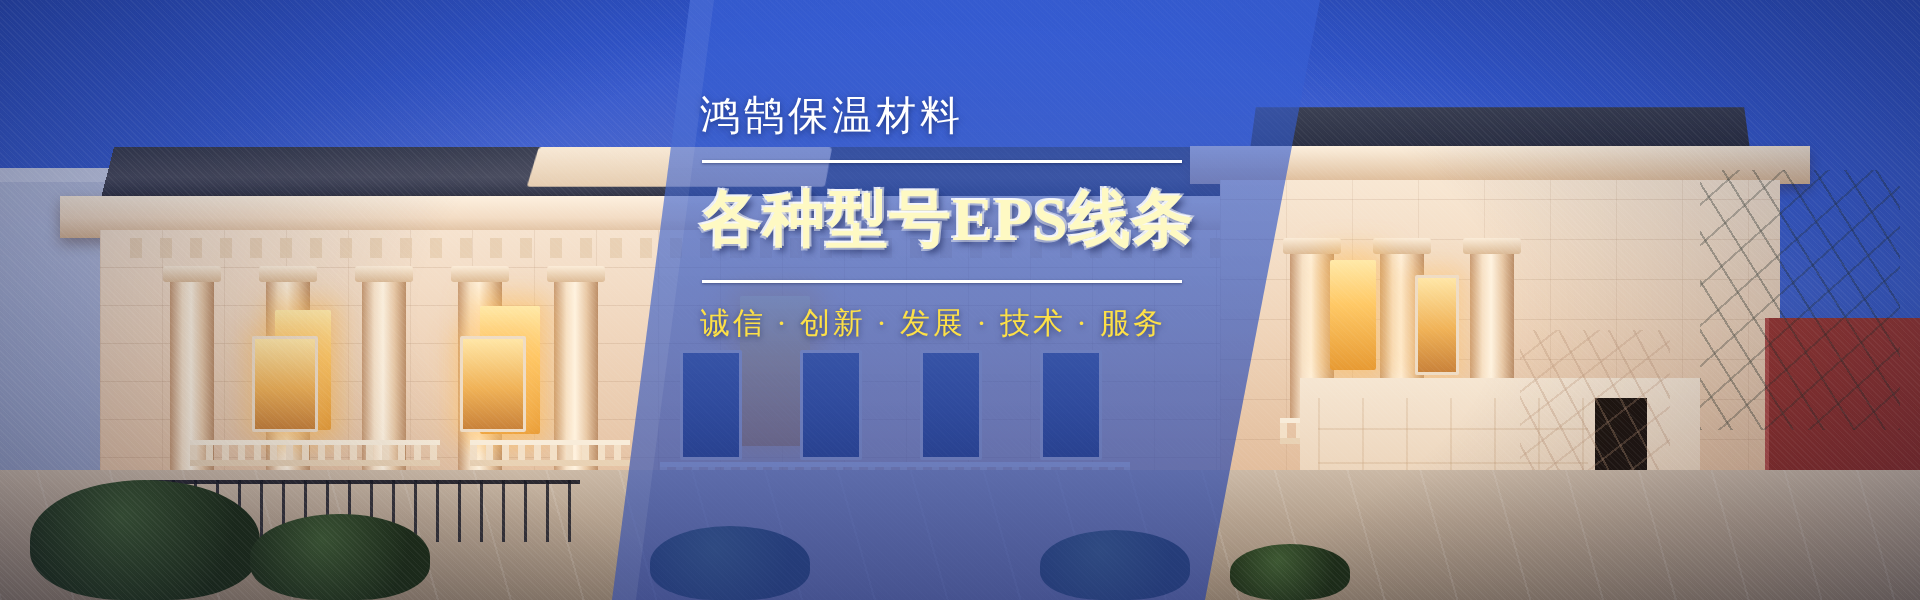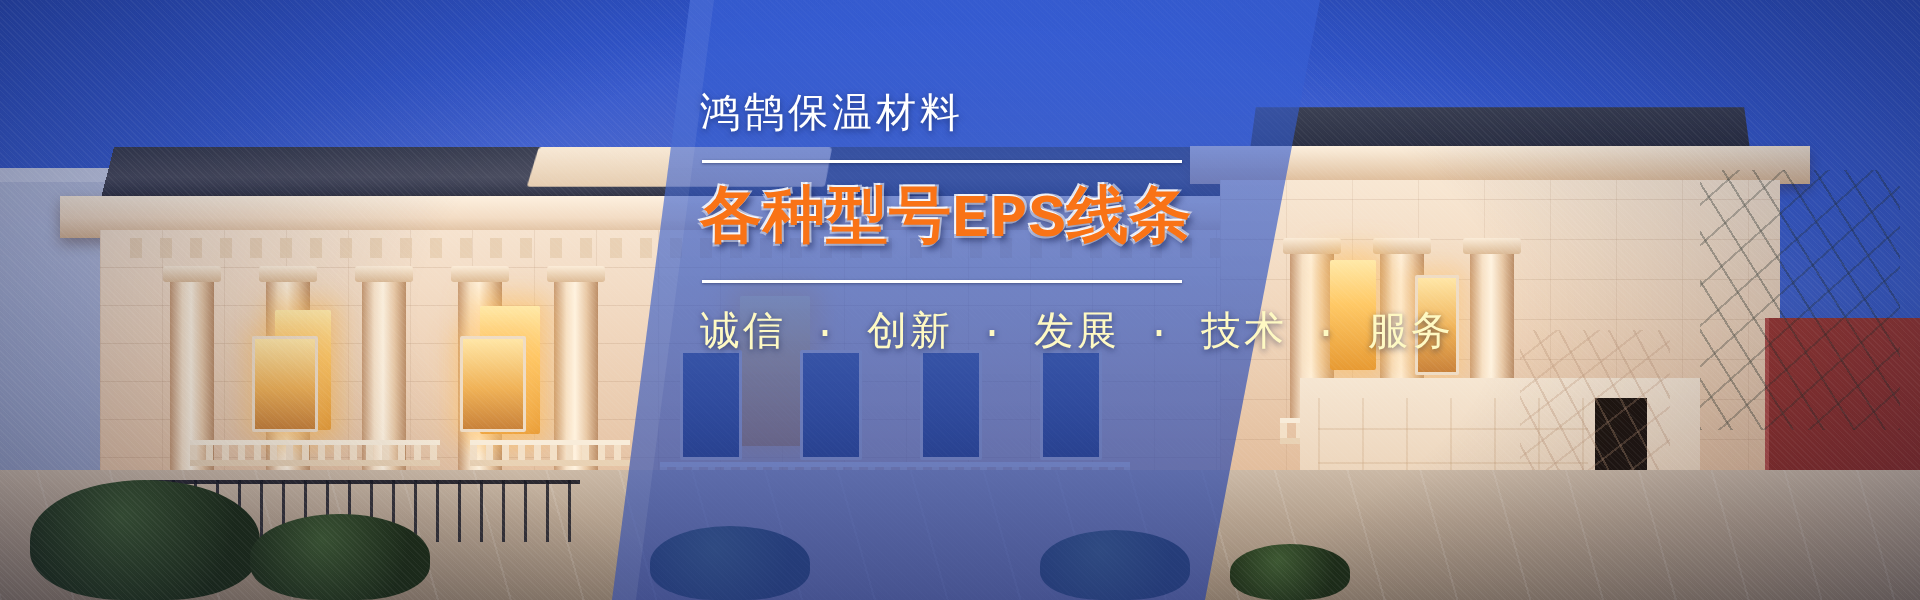--- a/index.html
+++ b/index.html
@@ -4,21 +4,21 @@
 <title>Banner</title>
 <style>
   html,body{margin:0;padding:0;background:#0d1b3e;}
   *{box-sizing:border-box;}
 
   #stage{
     position:relative;
     width:1920px;
     height:600px;
     overflow:hidden;
-    font-family:Liberation Mono, monospace;
+    font-family:Liberation Serif, serif;
     background:#1b2a63;
   }
 
   
   .photo{position:absolute;inset:0;overflow:hidden;}
 
   
   .sky{
     position:absolute;inset:0;
     background:
@@ -231,41 +231,41 @@
   }
   .rule{
     width:480px;height:3px;background:#ffffff;
     margin:24px 0 0 2px;
     box-shadow:0 1px 3px rgba(10,20,60,.45);
   }
   .headline{
     margin-top:22px;
   }
   .headline .hl{
-    color:#f97316;
+    color:#fef9c3;
     font-size:62px;
     line-height:1.12;
     font-weight:bold;
     letter-spacing:1px;
     white-space:nowrap;
     text-shadow:
       -2px -2px 0 rgba(255,255,255,.85),
        2px -2px 0 rgba(255,255,255,.55),
       -2px  2px 0 rgba(255,255,255,.45),
        3px  4px 7px rgba(20,30,80,.65);
   }
   .rule2{
     width:480px;height:3px;background:#ffffff;
     margin:26px 0 0 2px;
     box-shadow:0 1px 3px rgba(10,20,60,.45);
   }
   .tagline{
     margin-top:20px;
-    color:#fef9c3;
-    font-size:40px;
+    color:#fde047;
+    font-size:30px;
     letter-spacing:3px;
     white-space:nowrap;
     text-shadow:0 2px 6px rgba(10,20,60,.6);
   }
 </style>
 </head>
 <body>
 
 <div id="stage">
 

